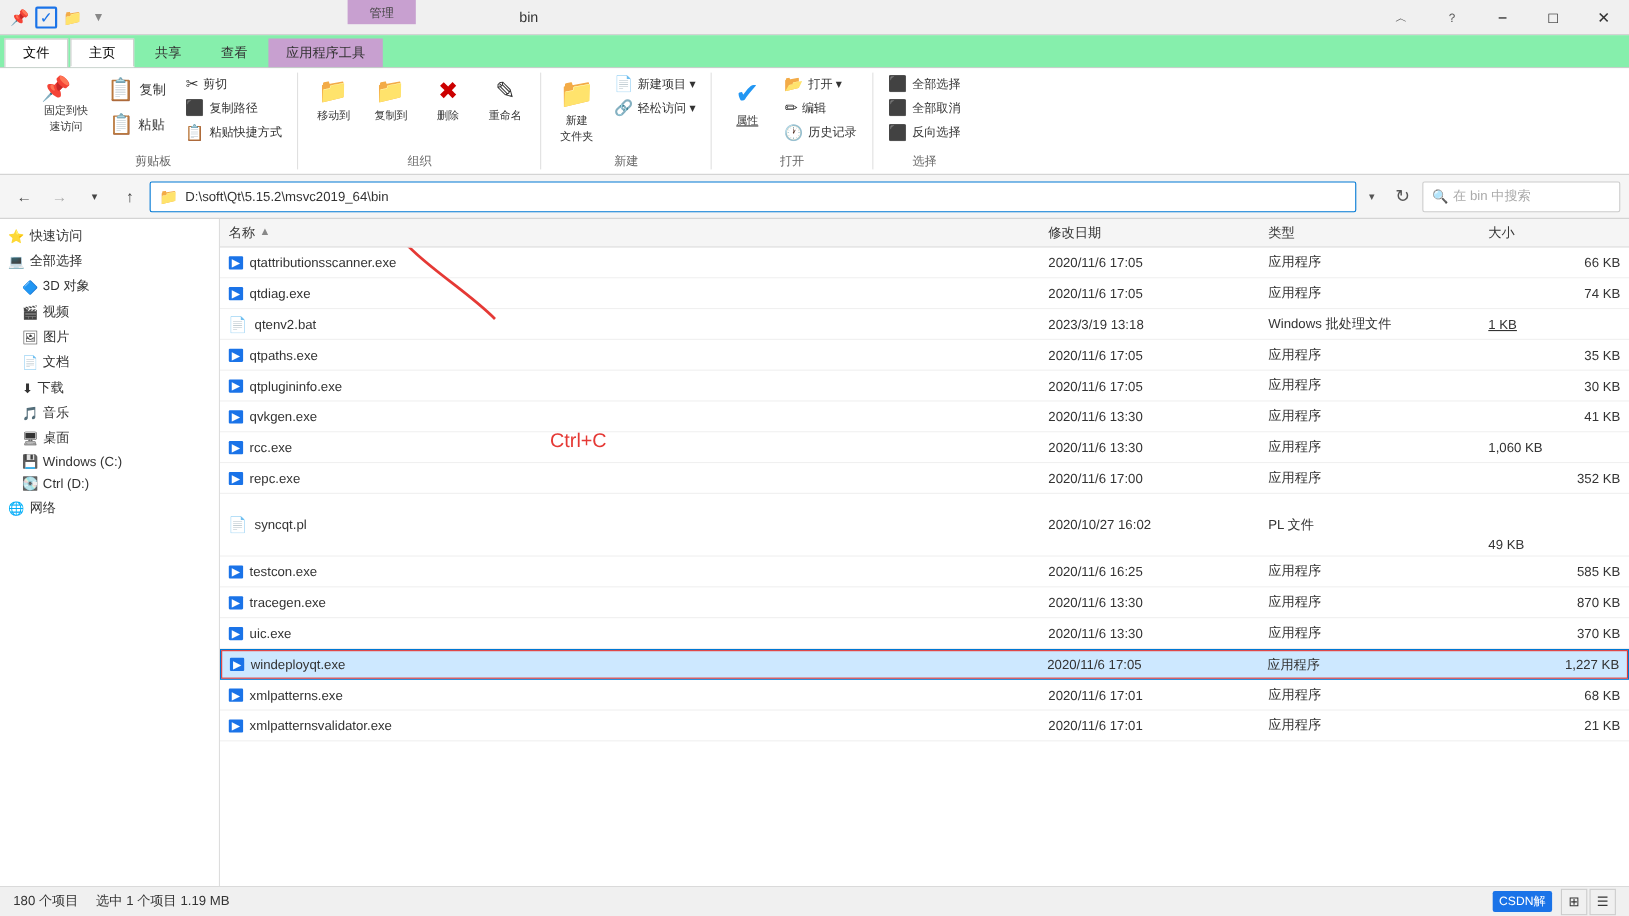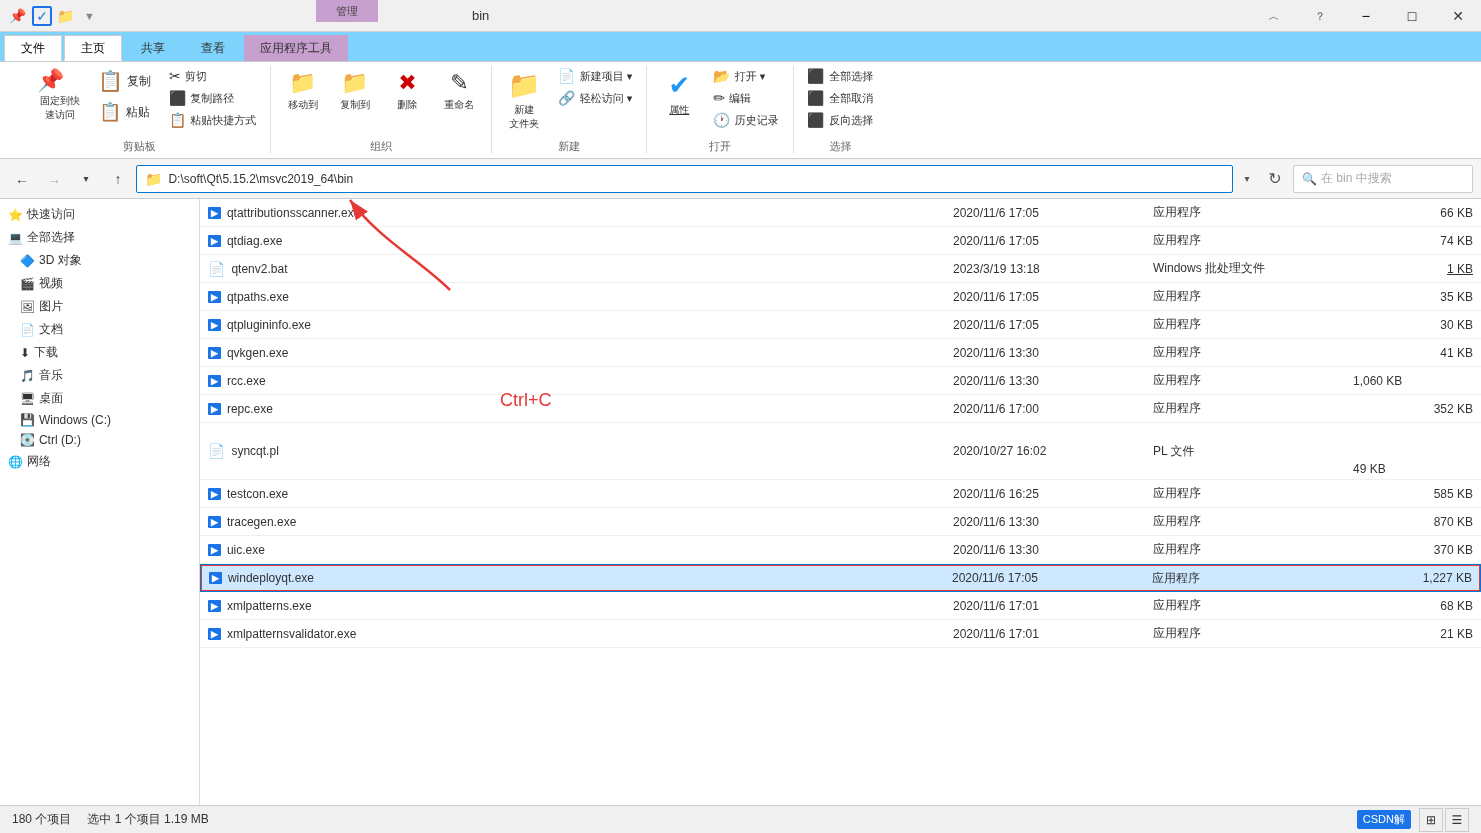--- a/index.html
+++ b/index.html
@@ -12,21 +12,21 @@
     }
     .title-bar-icons { display: flex; align-items: center; gap: 4px; }
     .title-bar-icon { width: 20px; height: 20px; display: flex; align-items: center; justify-content: center; font-size: 14px; }
     .title-bar-icon.yellow { color: #e6a817; }
     .title-bar-icon.blue { color: #1a73e8; border: 2px solid #1a73e8; border-radius: 2px; }
     .title-bar-icon.gold { color: #d4a017; }
     .window-controls { position: absolute; right: 0; top: 0; display: flex; }
 
     
     .ribbon-tabs {
-      display: flex; align-items: flex-end; background: #7dd3fc;
+      display: flex; align-items: flex-end; background: #86efac;
       border-bottom: 1px solid #ccc; height: 30px; padding-left: 4px;
     }
     .ribbon-tab {
       padding: 4px 16px; font-size: 12px; cursor: pointer; color: #333;
       border: 1px solid transparent; border-bottom: none; margin-right: 2px;
       background: transparent; height: 26px; display: flex; align-items: center;
     }
     .ribbon-tab.active { background: white; border-color: #ccc; border-bottom-color: white; color: #000; font-weight: 500; }
 
     
@@ -335,20 +335,26 @@
       <span>💽</span>
       <span>Ctrl (D:)</span>
     </div>
     <div class="sidebar-item">
       <span>🌐</span>
       <span>网络</span>
     </div>
   </div>
 
   <div class="file-list">
+    <div class="file-list-header">
+      <div>名称 <span class="sort-arrow">▲</span></div>
+      <div>修改日期</div>
+      <div>类型</div>
+      <div>大小</div>
+    </div>
 
     <div id="file-rows-container">
     <div class="file-row">
     <div class="file-name">
       <span style="display:inline-block;background:#1a73e8;color:white;padding:1px 3px;font-size:9px;font-weight:bold;border-radius:1px;">▶</span>
       <span>qtattributionsscanner.exe</span>
     </div>
     <div>2020/11/6 17:05</div>
     <div>应用程序</div>
     <div style="text-align:right;">66 KB</div>
@@ -362,21 +368,21 @@
     <div>应用程序</div>
     <div style="text-align:right;">74 KB</div>
   </div>
         <div class="file-row">
     <div class="file-name">
       <span style="font-size:14px;color:#888;">📄</span>
       <span>qtenv2.bat</span>
     </div>
     <div>2023/3/19 13:18</div>
     <div>Windows 批处理文件</div>
-    <div style="text-align:right;text-decoration:underline;">1 KB</div>
+    <div style="text-align:left;text-decoration:underline;">1 KB</div>
   </div>
         <div class="file-row">
     <div class="file-name">
       <span style="display:inline-block;background:#1a73e8;color:white;padding:1px 3px;font-size:9px;font-weight:bold;border-radius:1px;">▶</span>
       <span>qtpaths.exe</span>
     </div>
     <div>2020/11/6 17:05</div>
     <div>应用程序</div>
     <div style="text-align:right;">35 KB</div>
   </div>

